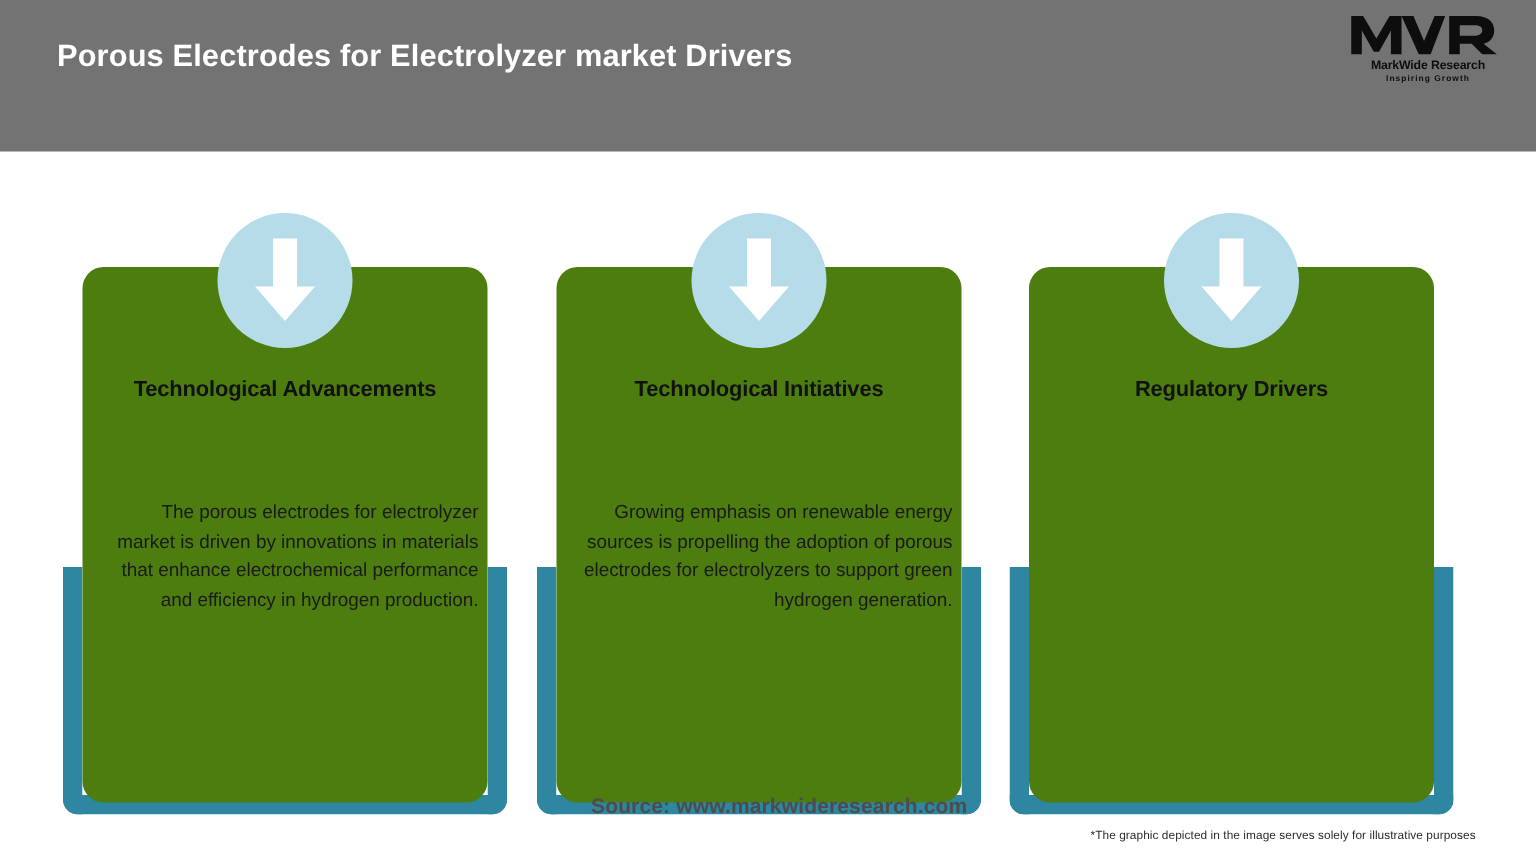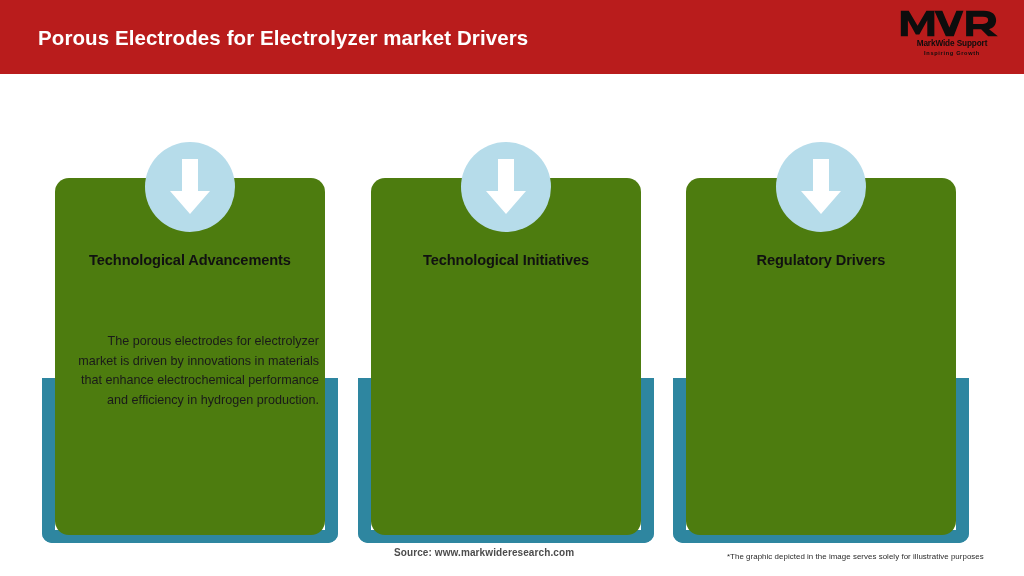--- a/index.html
+++ b/index.html
@@ -17,22 +17,22 @@
     width: 1024px;
     height: 576px;
     background: #ffffff;
   }
 
   
   .header-band {
     position: absolute;
     left: 0; top: 0;
     width: 1024px;
-    height: 74px;
-    background: #b91c1c;
+    height: 101px;
+    background: #737373;
   }
 
   .header-title {
     position: absolute;
     left: 38px;
     top: 26px;
     font-size: 20.5px;
     font-weight: bold;
     color: #ffffff;
     letter-spacing: 0.1px;
@@ -155,26 +155,25 @@
     width: 46px;
     height: 60px;
     display: block;
   }
 
   
   .footer-source {
     position: absolute;
     left: 394px;
     top: 529px;
-    font-size: 10px;
+    font-size: 14px;
     font-weight: bold;
     color: #4c4c4c;
     letter-spacing: 0.1px;
     white-space: nowrap;
-    margin-top: 18px;
   }
 
   .footer-disclaimer {
     position: absolute;
     left: 727px;
     top: 552px;
     font-size: 7.9px;
     color: #2b2b2b;
     letter-spacing: 0.05px;
     white-space: nowrap;
@@ -189,21 +188,21 @@
     <div class="header-title">Porous Electrodes for Electrolyzer market Drivers</div>
 
     <div class="logo">
       <svg class="logo-mark" viewBox="0 0 120 34">
         <g fill="#0d0d0d">
           <path d="M2 32 L2 3 L11 3 L21 20 L31 3 L40 3 L40 32 L32 32 L32 14 L23 30 L19 30 L10 14 L10 32 Z"></path>
           <path d="M40 3 L49 3 L57 22 L65 3 L73 3 L62 32 L53 32 Z"></path>
           <path d="M76 32 L76 3 L96 3 C106 3 110 8 110 14 C110 19 107 23 102 24 L112 32 L101 32 L93 24 L84 24 L84 32 Z M84 10 L84 18 L95 18 C99 18 101 16 101 14 C101 11 99 10 95 10 Z"></path>
         </g>
       </svg>
-      <span class="logo-name">MarkWide Support</span>
+      <span class="logo-name">MarkWide Research</span>
       <span class="logo-tag">Inspiring Growth</span>
     </div>
   </div>
 
   <div class="cards">
 
     <div class="card-group g1">
       <div class="bracket"></div>
       <div class="card">
         <div class="card-title">Technological Advancements</div>
@@ -213,20 +212,21 @@
         <svg viewBox="0 0 46 60">
           <path d="M15 2 L31 2 L31 34 L43 34 L23 57 L3 34 L15 34 Z" fill="#ffffff"></path>
         </svg>
       </div>
     </div>
 
     <div class="card-group g2">
       <div class="bracket"></div>
       <div class="card">
         <div class="card-title">Technological Initiatives</div>
+        <div class="card-body">Growing emphasis on renewable energy sources is propelling the adoption of porous electrodes for electrolyzers to support green hydrogen generation.</div>
       </div>
       <div class="icon-circle">
         <svg viewBox="0 0 46 60">
           <path d="M15 2 L31 2 L31 34 L43 34 L23 57 L3 34 L15 34 Z" fill="#ffffff"></path>
         </svg>
       </div>
     </div>
 
     <div class="card-group g3">
       <div class="bracket"></div>

